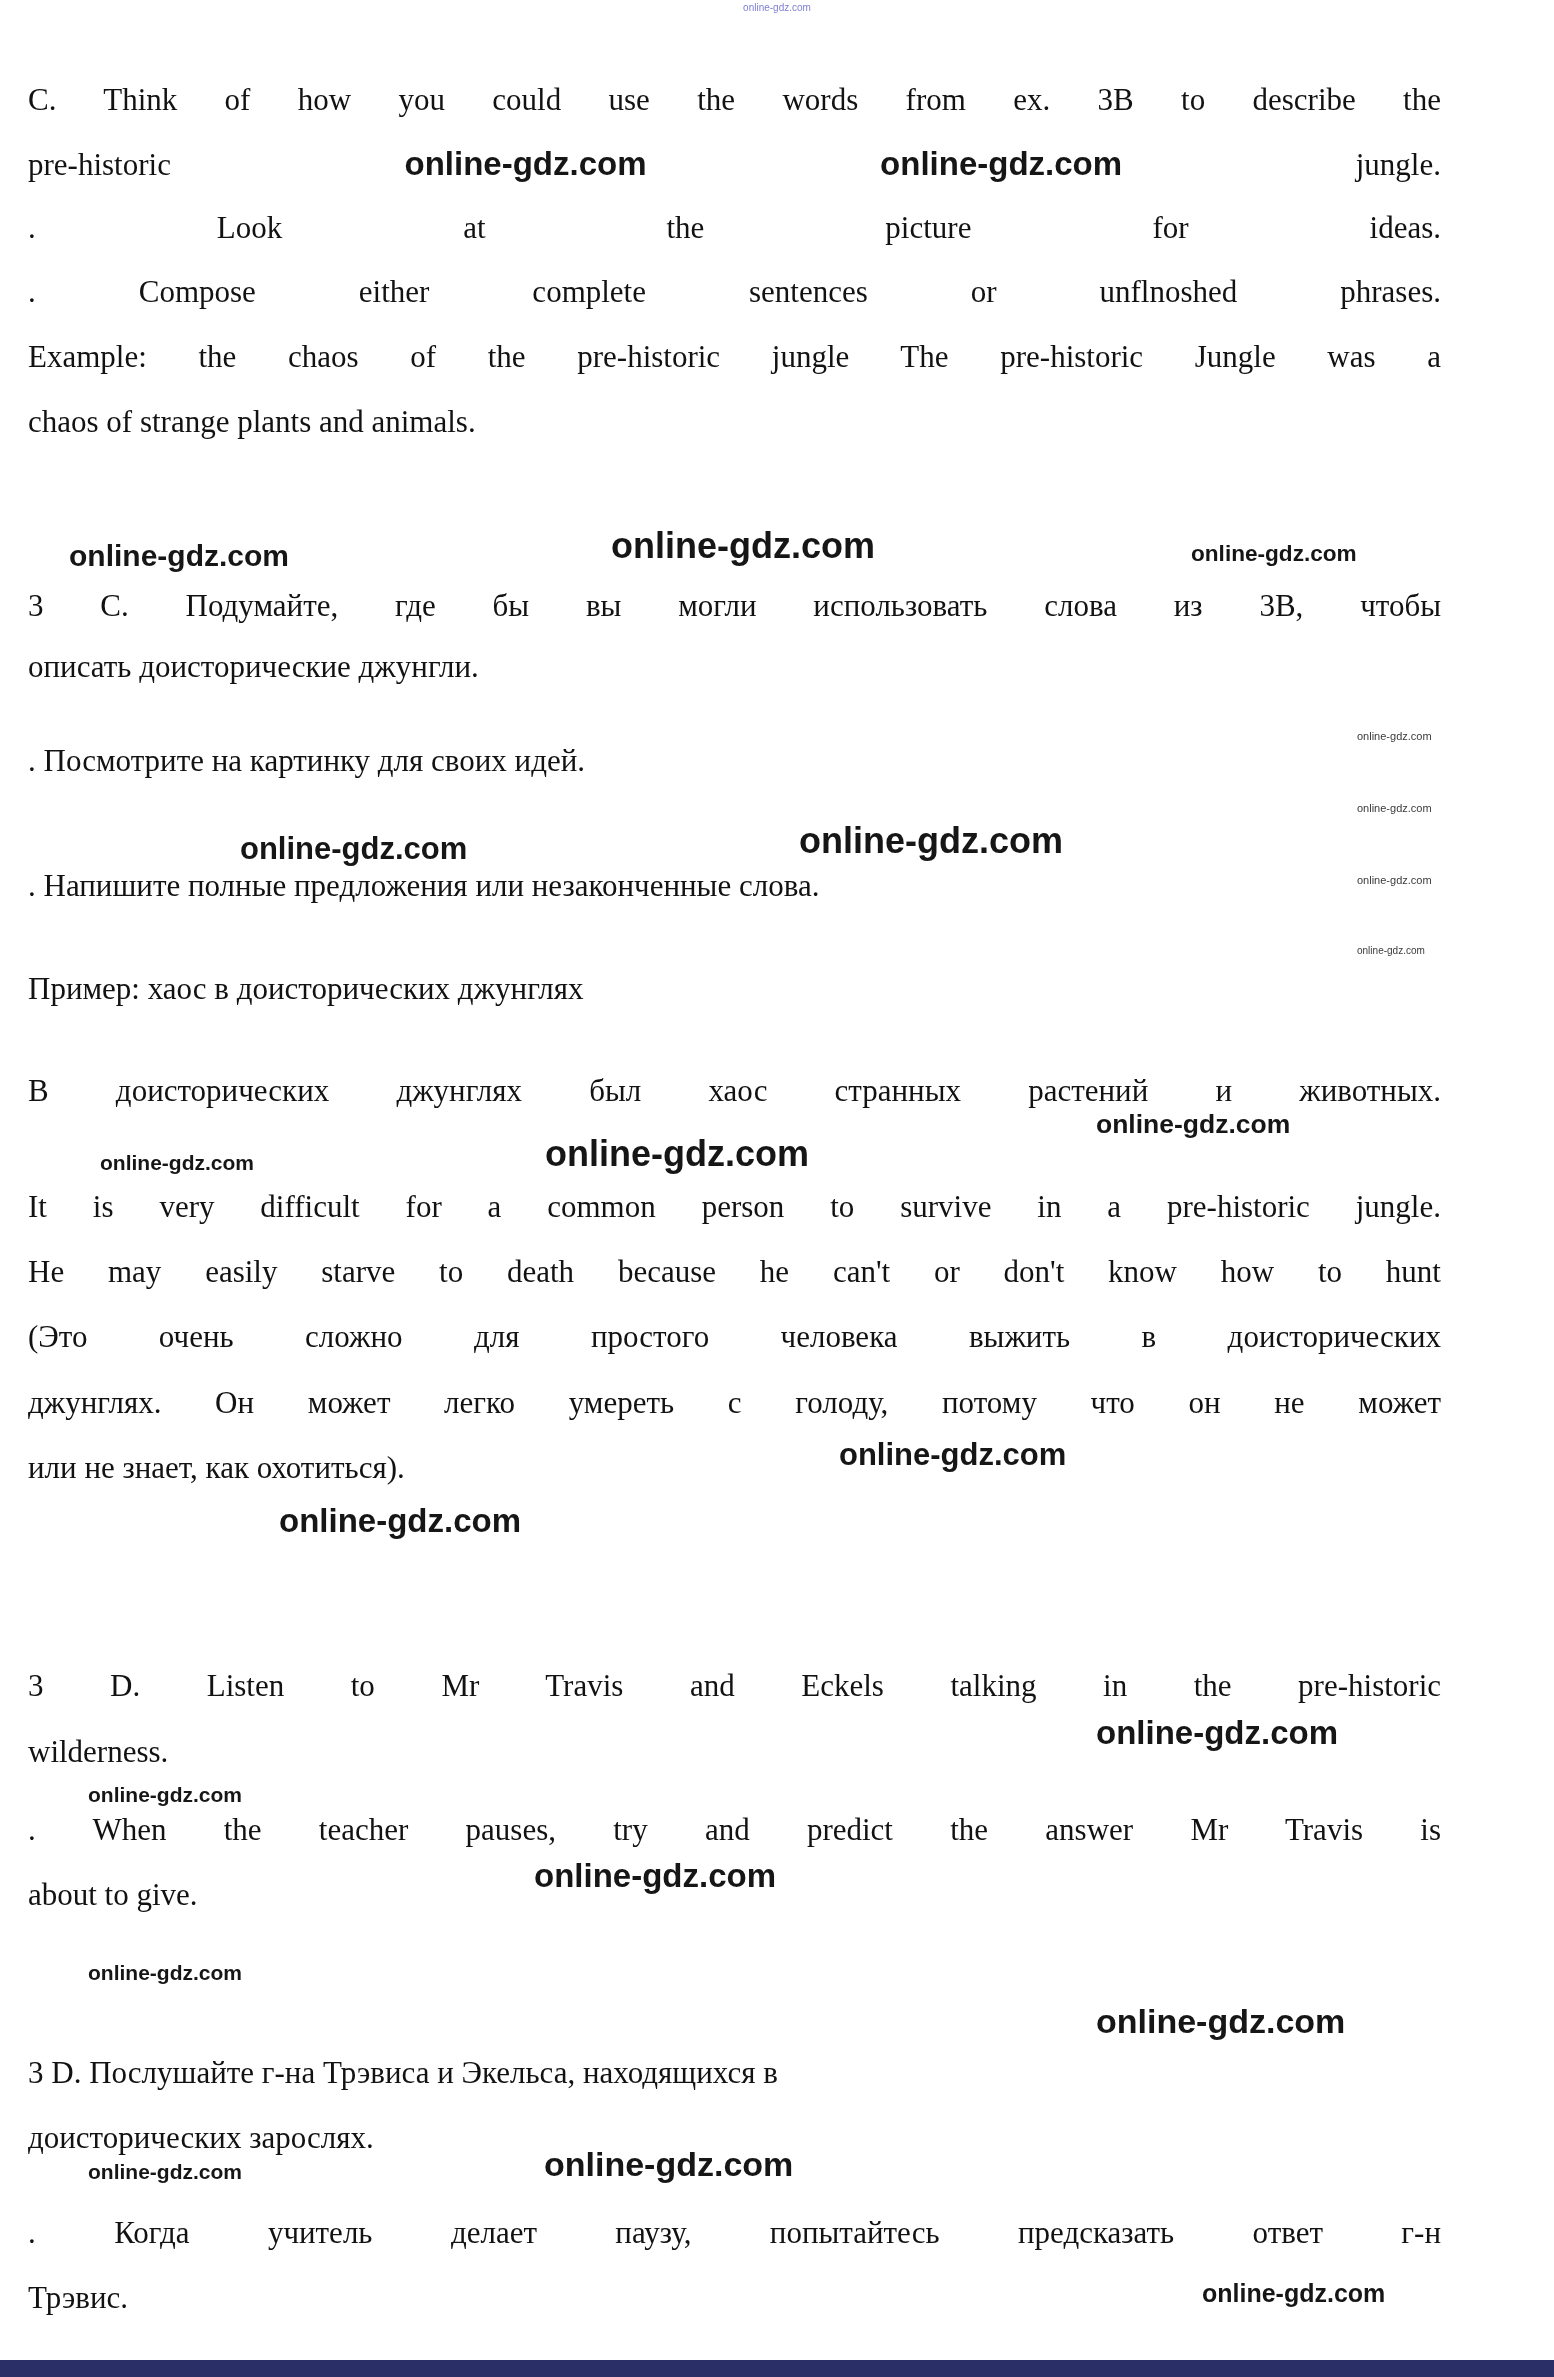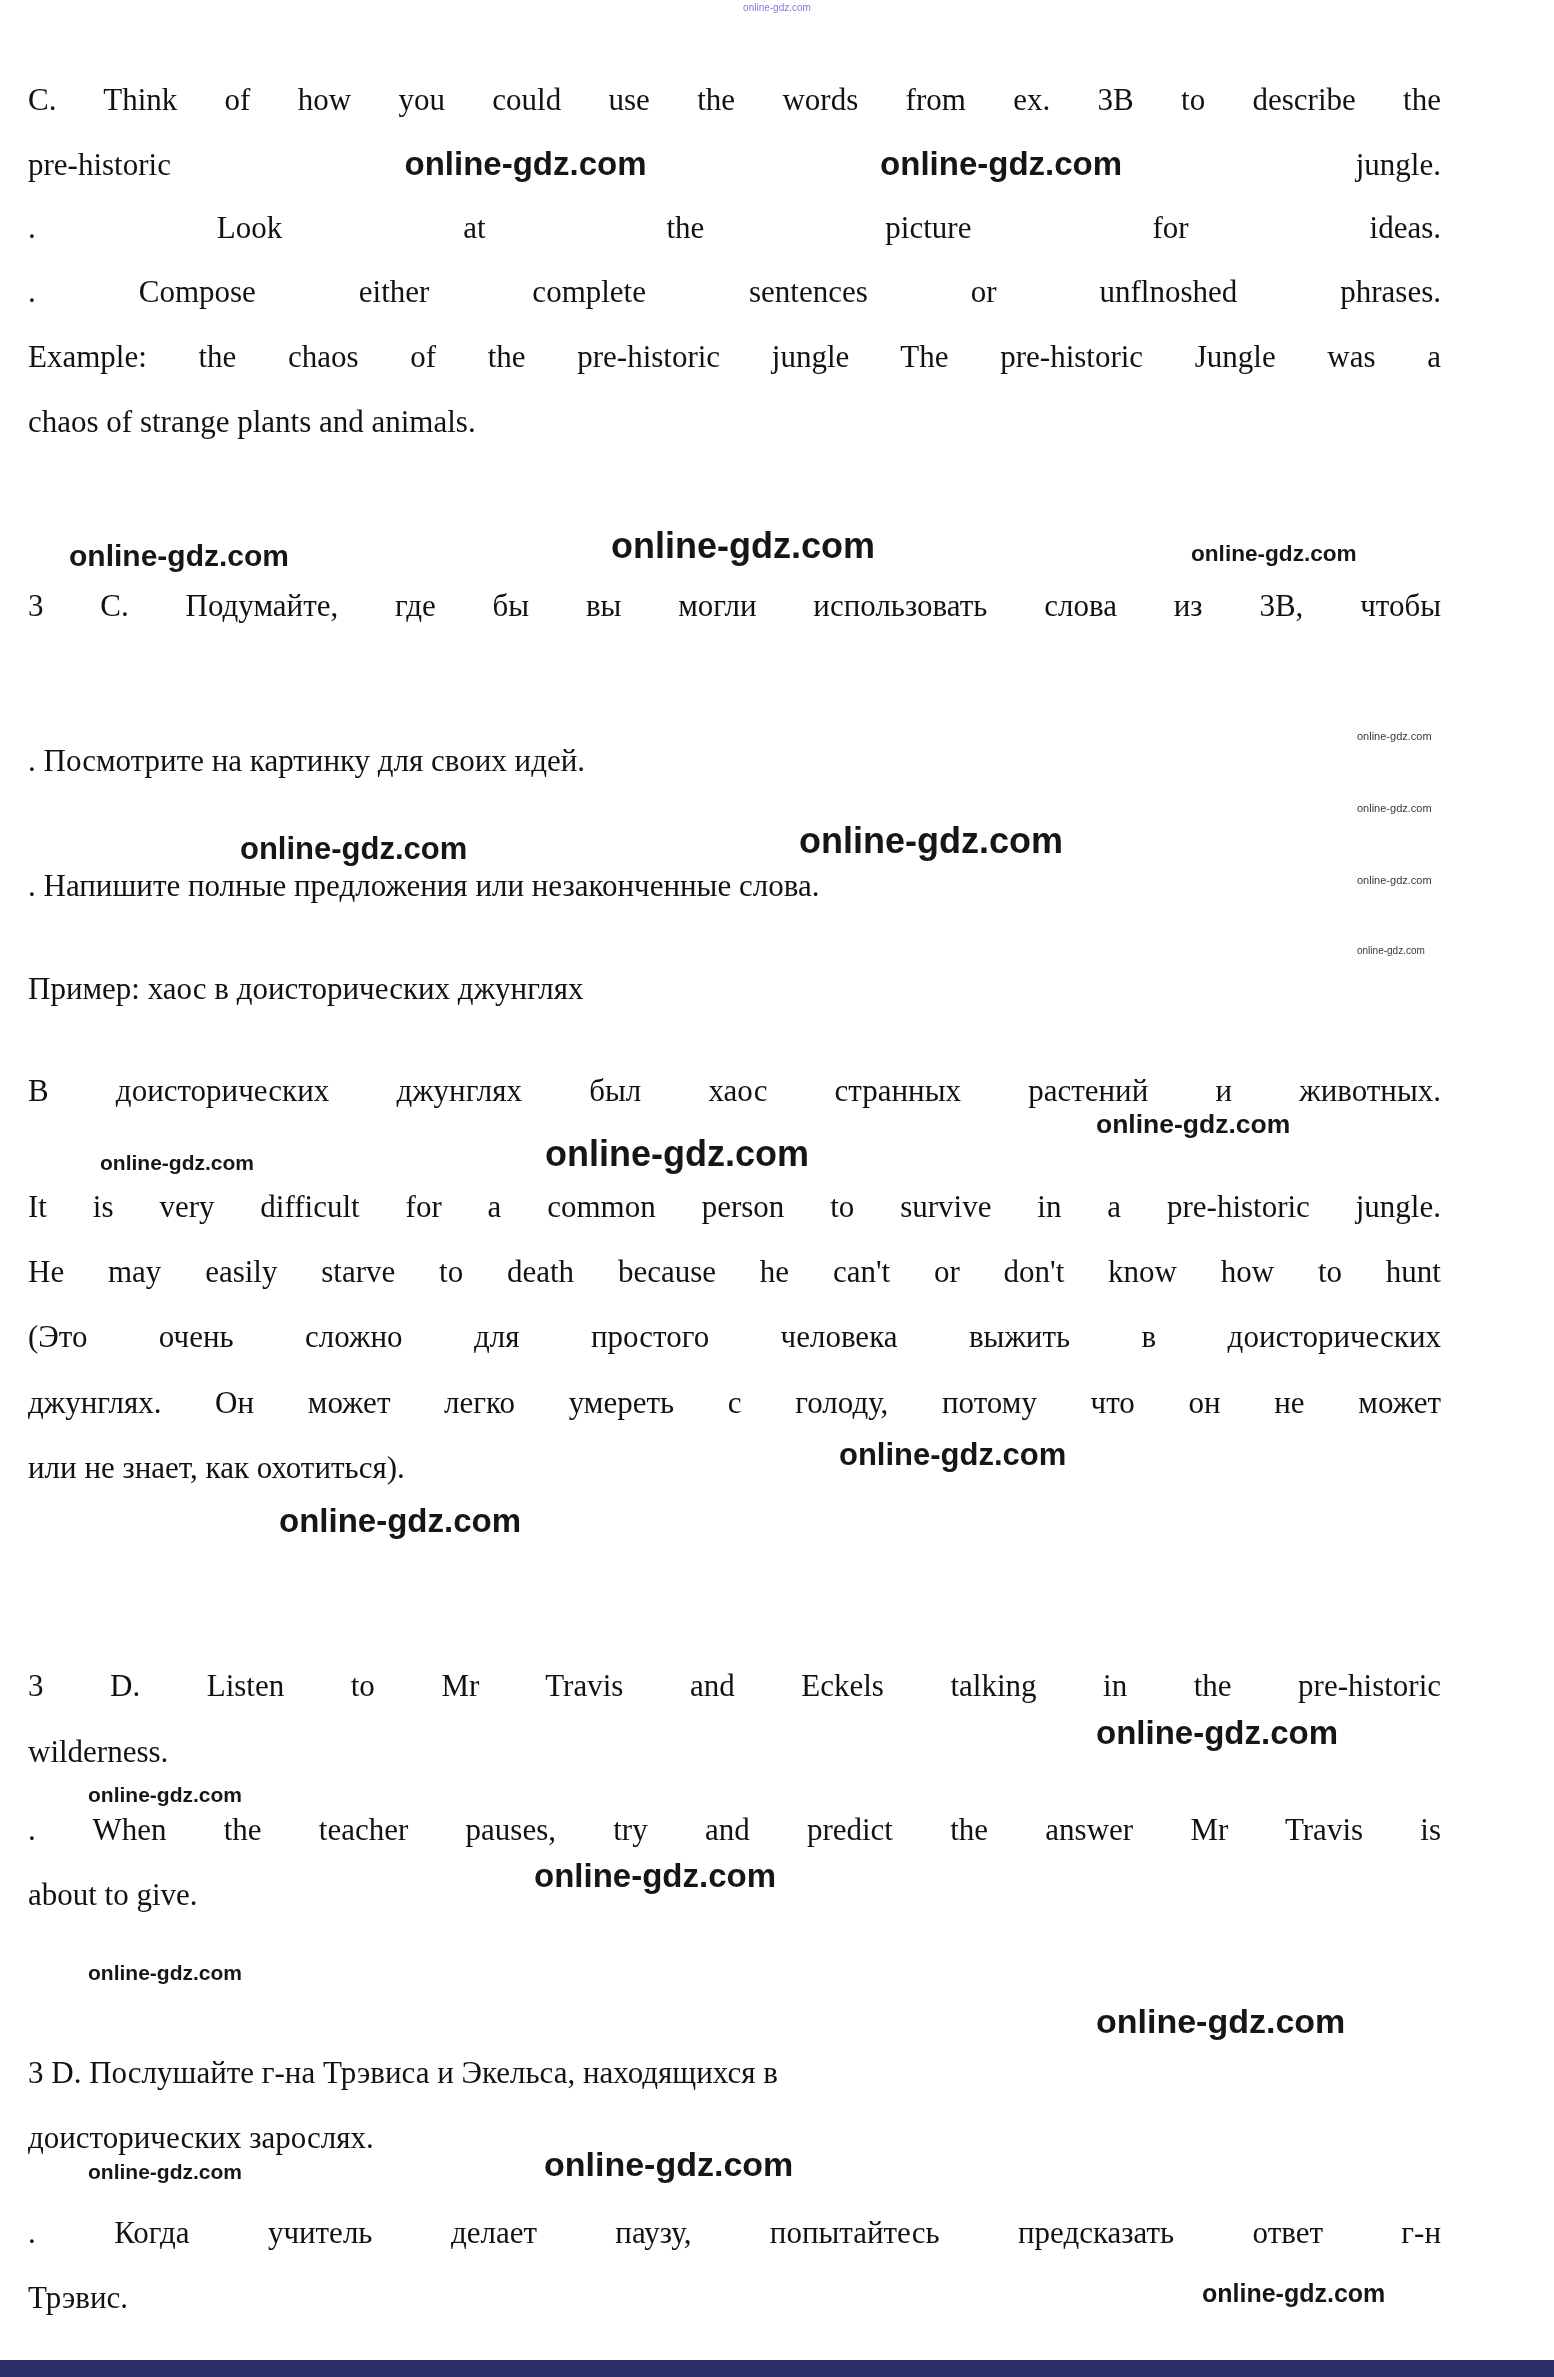--- a/index.html
+++ b/index.html
@@ -69,20 +69,21 @@
   <div class="ln b just" style="top:209px">. Look at the picture for ideas.</div>
   <div class="ln b just" style="top:273px">. Compose either complete sentences or unflnoshed phrases.</div>
   <div class="ln just" style="top:338px">Example: the chaos of the pre-historic jungle The pre-historic Jungle was a</div>
   <div class="ln" style="top:403px">chaos of strange plants and animals.</div>
 
   <div class="wm" style="left:69px; top:539px; font-size:30px">online-gdz.com</div>
   <div class="wm" style="left:611px; top:526px; font-size:36px">online-gdz.com</div>
   <div class="wm" style="left:1191px; top:542px; font-size:22.6px">online-gdz.com</div>
 
   <div class="ln b just" style="top:587px">3 С. Подумайте, где бы вы могли использовать слова из 3В, чтобы</div>
+  <div class="ln b" style="top:648px">описать доисторические джунгли.</div>
 
   <div class="wm light" style="left:1357px; top:730px; font-size:11px">online-gdz.com</div>
   <div class="wm light" style="left:1357px; top:802px; font-size:11px">online-gdz.com</div>
   <div class="wm light" style="left:1357px; top:874px; font-size:11px">online-gdz.com</div>
   <div class="wm light" style="left:1357px; top:945px; font-size:10px">online-gdz.com</div>
 
   <div class="ln" style="top:742px">. Посмотрите на картинку для своих идей.</div>
 
   <div class="wm" style="left:240px; top:832px; font-size:31px">online-gdz.com</div>
   <div class="wm" style="left:799px; top:821px; font-size:36px">online-gdz.com</div>

